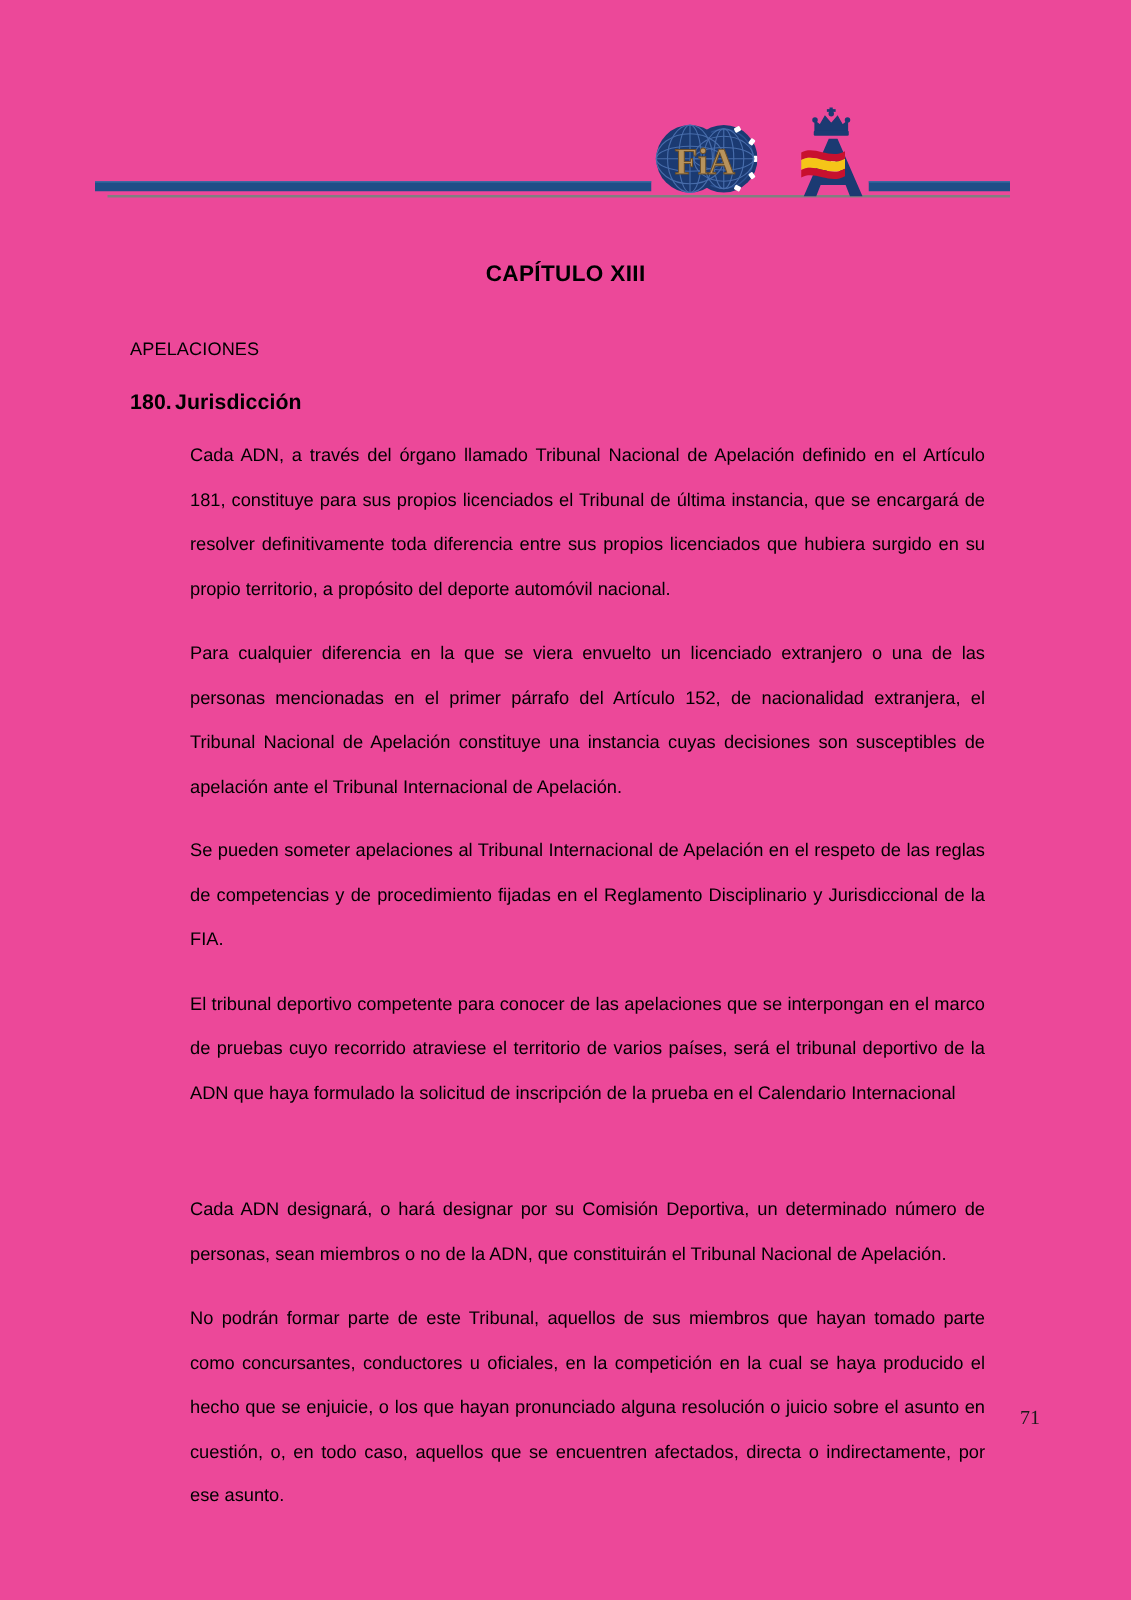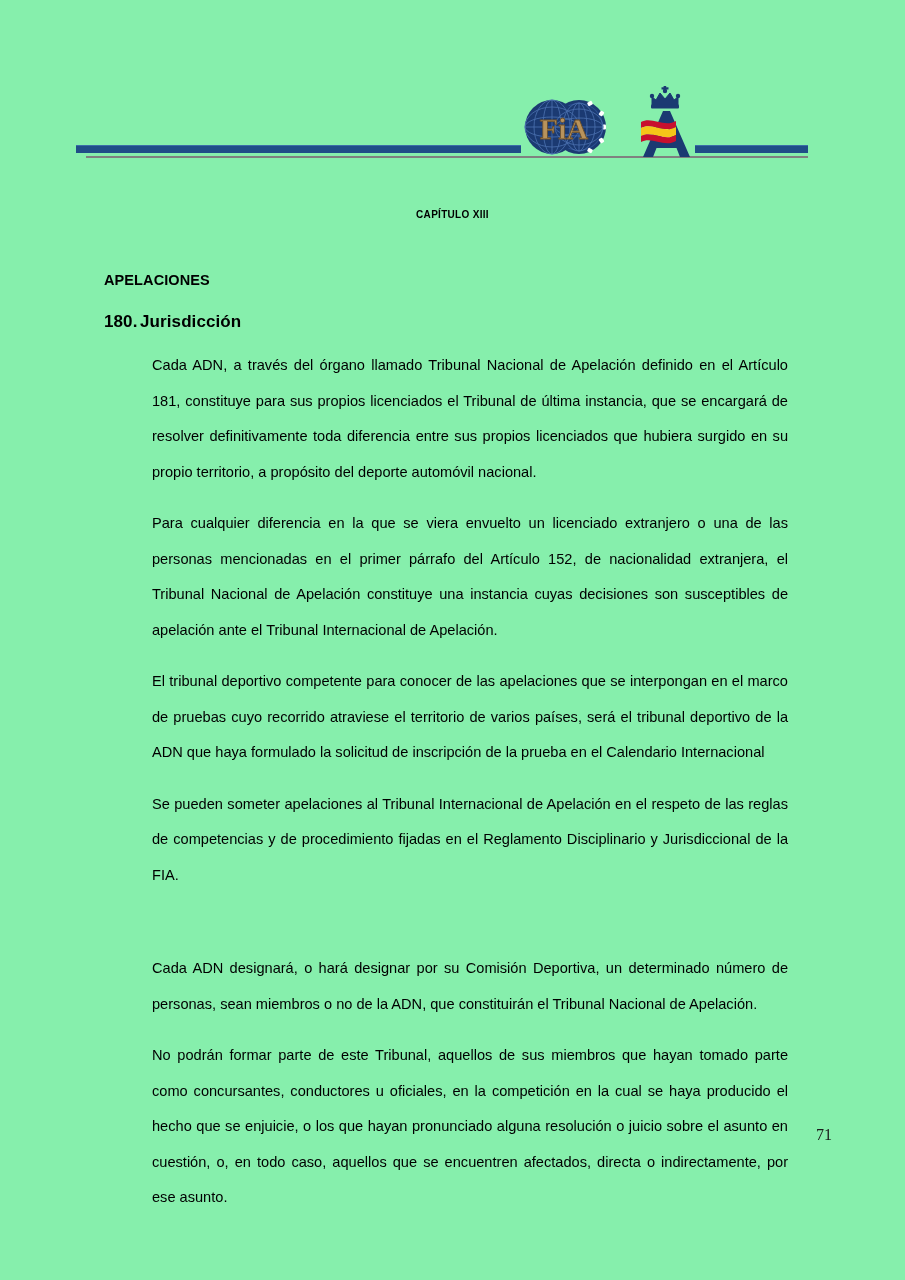--- a/index.html
+++ b/index.html
@@ -8,21 +8,21 @@
     background: #ffffff;
   }
   body {
     font-family: "Liberation Sans", sans-serif;
     color: #000000;
   }
   .page {
     position: relative;
     width: 905px;
     height: 1280px;
-    background: #86efac;
+    background: #ec4899;
     overflow: hidden;
     box-sizing: border-box;
   }
 
   
   .header {
     position: absolute;
     left: 0;
     top: 0;
     width: 905px;
@@ -71,33 +71,33 @@
     height: 75px;
   }
 
   
   .chapter-title {
     position: absolute;
     left: 0;
     top: 209px;
     width: 905px;
     text-align: center;
-    font-size: 10px;
+    font-size: 18px;
     font-weight: bold;
     letter-spacing: 0.3px;
   }
   .content {
     position: absolute;
     left: 104px;
     top: 272px;
     width: 700px;
   }
   .section-title {
     font-size: 14.5px;
-    font-weight: bold;
+    font-weight: normal;
     letter-spacing: 0.1px;
     margin: 0 0 24px 0;
   }
   .article-heading {
     font-size: 17px;
     font-weight: bold;
     letter-spacing: 0.1px;
     margin: 0 0 4px 0;
   }
   .article-heading .num {
@@ -211,22 +211,22 @@
   <div class="content">
 
     <div class="section-title">APELACIONES</div>
 
     <div>
       <div class="article-heading">
         <span class="num">180.</span><span>Jurisdicción</span>
       </div>
       <p class="para">Cada ADN, a través del órgano llamado Tribunal Nacional de Apelación definido en el Artículo 181, constituye para sus propios licenciados el Tribunal de última instancia, que se encargará de resolver definitivamente toda diferencia entre sus propios licenciados que hubiera surgido en su propio territorio, a propósito del deporte automóvil nacional.</p>
       <p class="para">Para cualquier diferencia en la que se viera envuelto un licenciado extranjero o una de las personas mencionadas en el primer párrafo del Artículo 152, de nacionalidad extranjera, el Tribunal Nacional de Apelación constituye una instancia cuyas decisiones son susceptibles de apelación ante el Tribunal Internacional de Apelación.</p>
+      <p class="para">Se pueden someter apelaciones al Tribunal Internacional de Apelación en el respeto de las reglas de competencias y de procedimiento fijadas en el Reglamento Disciplinario y Jurisdiccional de la FIA.</p>
       <p class="para">El tribunal deportivo competente para conocer de las apelaciones que se interpongan en el marco de pruebas cuyo recorrido atraviese el territorio de varios países, será el tribunal deportivo de la ADN que haya formulado la solicitud de inscripción de la prueba en el Calendario Internacional</p>
-      <p class="para">Se pueden someter apelaciones al Tribunal Internacional de Apelación en el respeto de las reglas de competencias y de procedimiento fijadas en el Reglamento Disciplinario y Jurisdiccional de la FIA.</p>
     </div>
 
     <div class="gap-between-articles"></div>
 
     <div>
       <p class="para">Cada ADN designará, o hará designar por su Comisión Deportiva, un determinado número de personas, sean miembros o no de la ADN, que constituirán el Tribunal Nacional de Apelación.</p>
       <p class="para">No podrán formar parte de este Tribunal, aquellos de sus miembros que hayan tomado parte como concursantes, conductores u oficiales, en la competición en la cual se haya producido el hecho que se enjuicie, o los que hayan pronunciado alguna resolución o juicio sobre el asunto en cuestión, o, en todo caso, aquellos que se encuentren afectados, directa o indirectamente, por ese asunto.</p>
     </div>
   </div>
 

